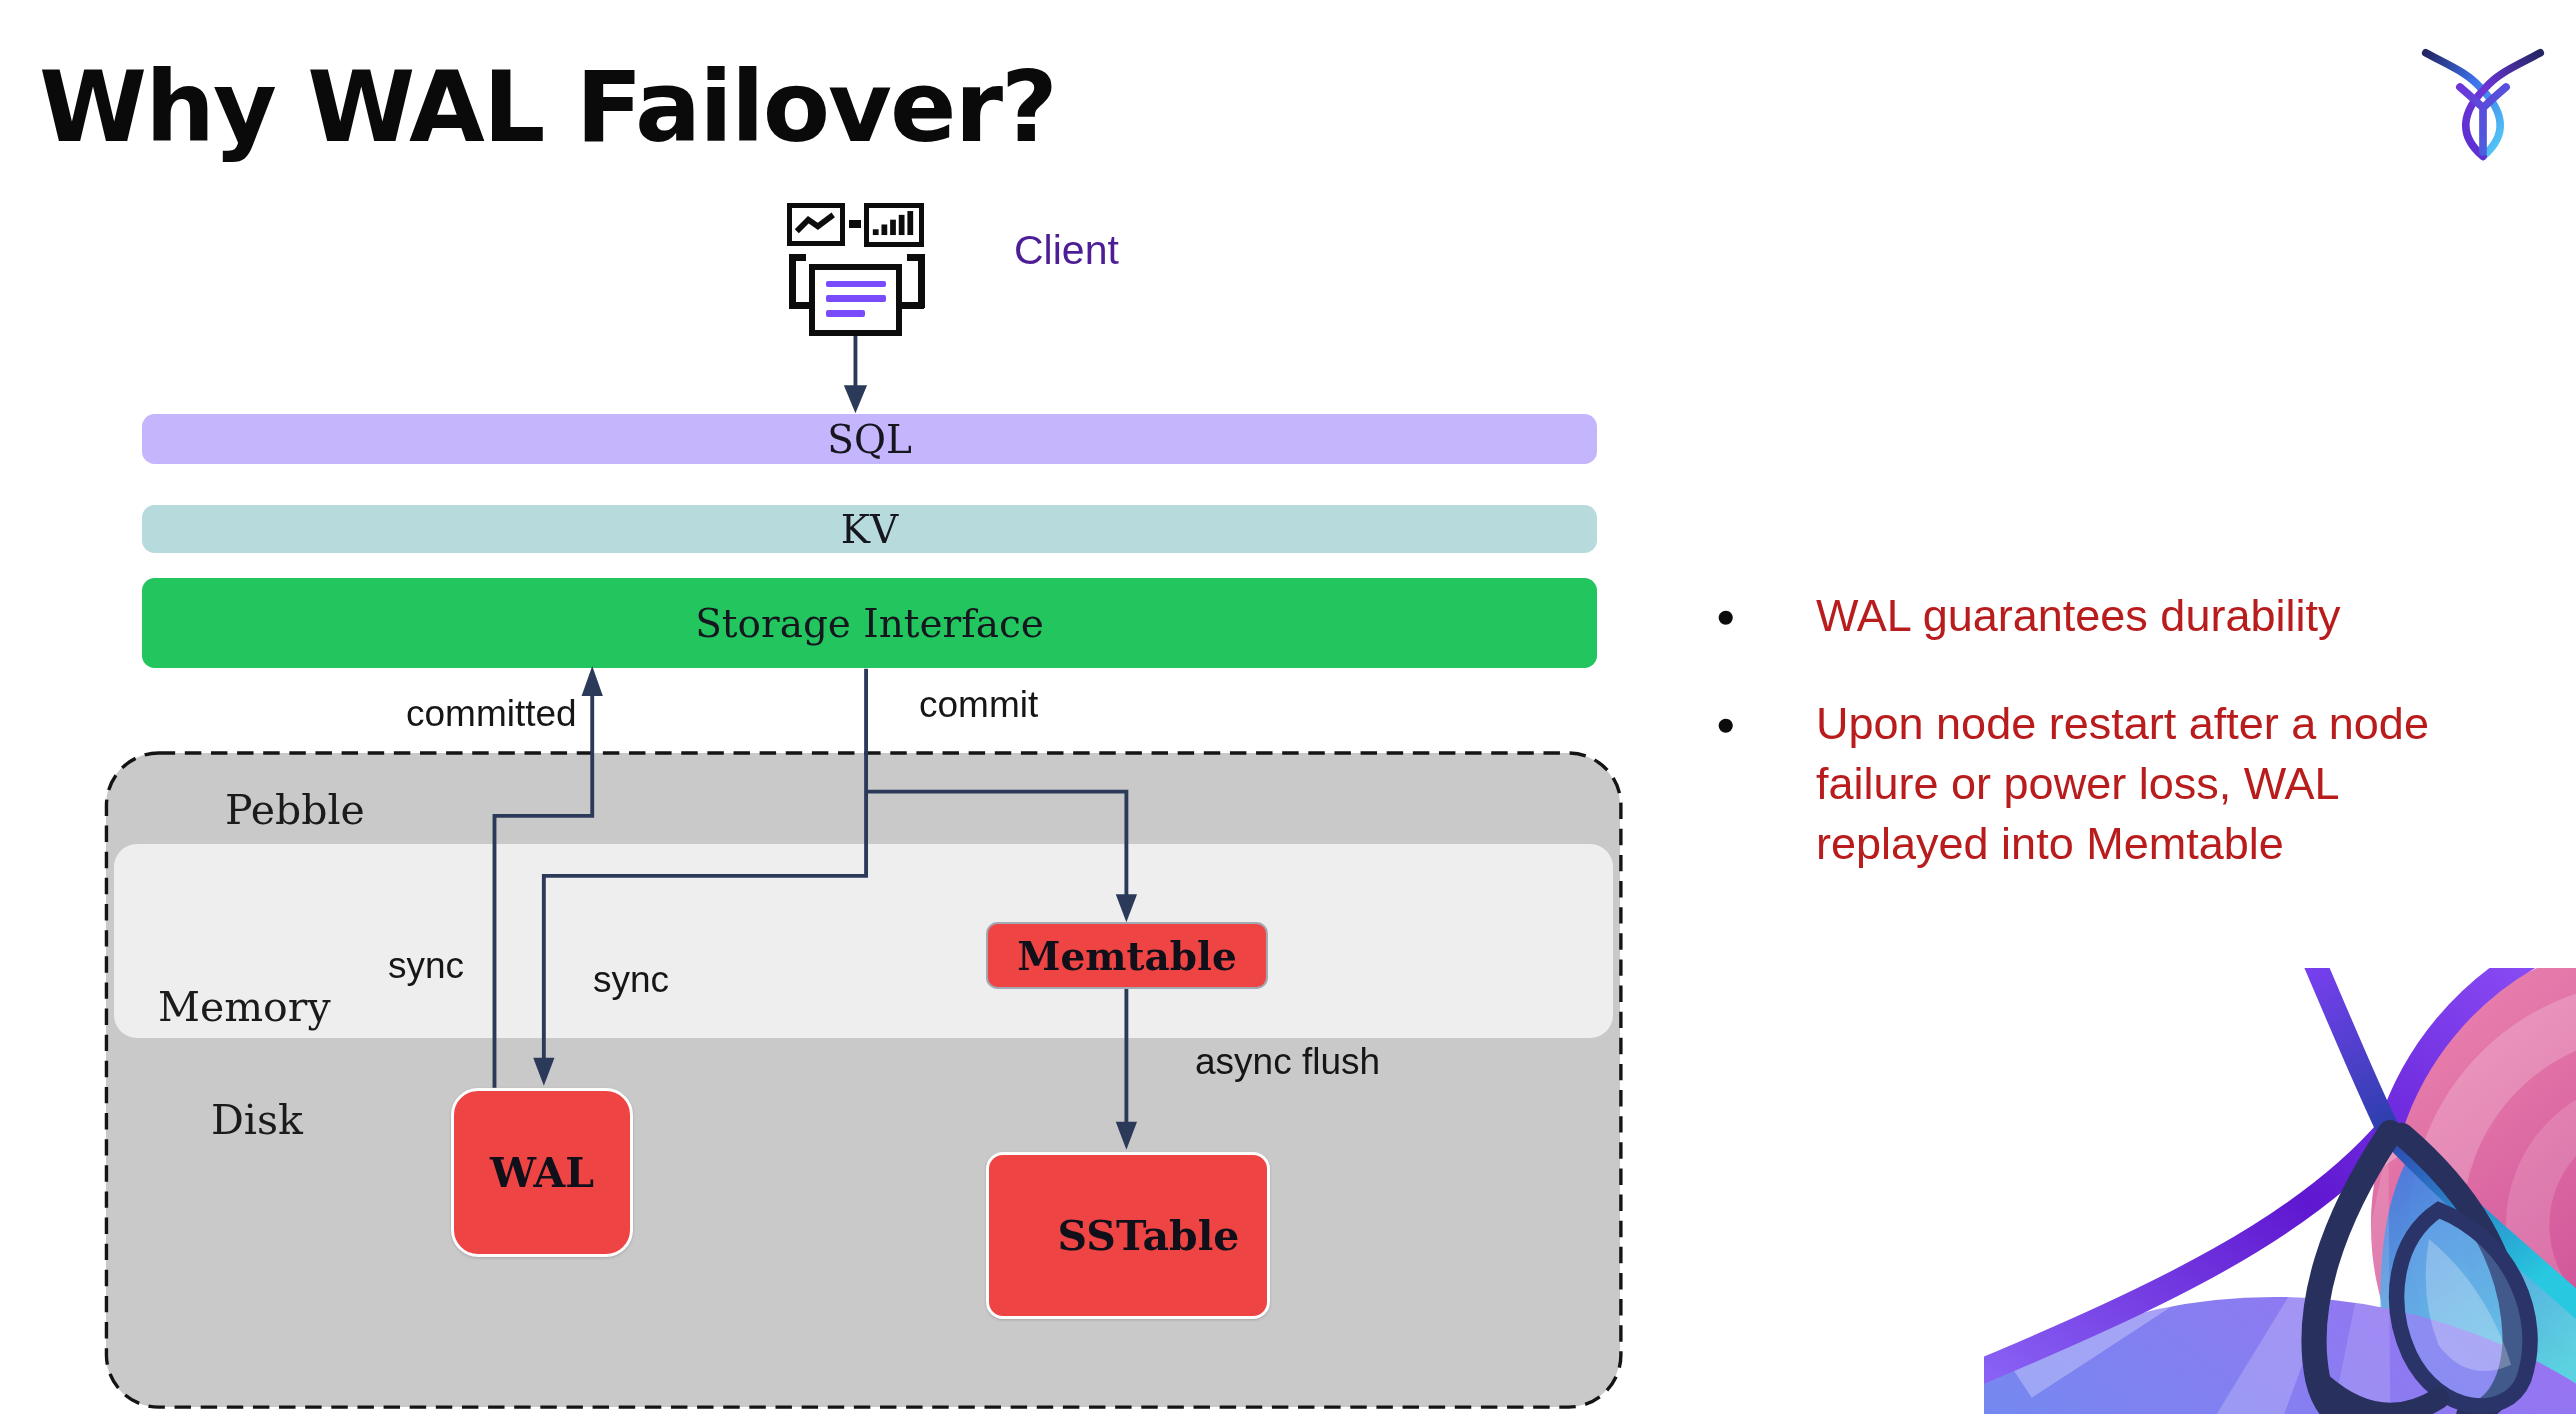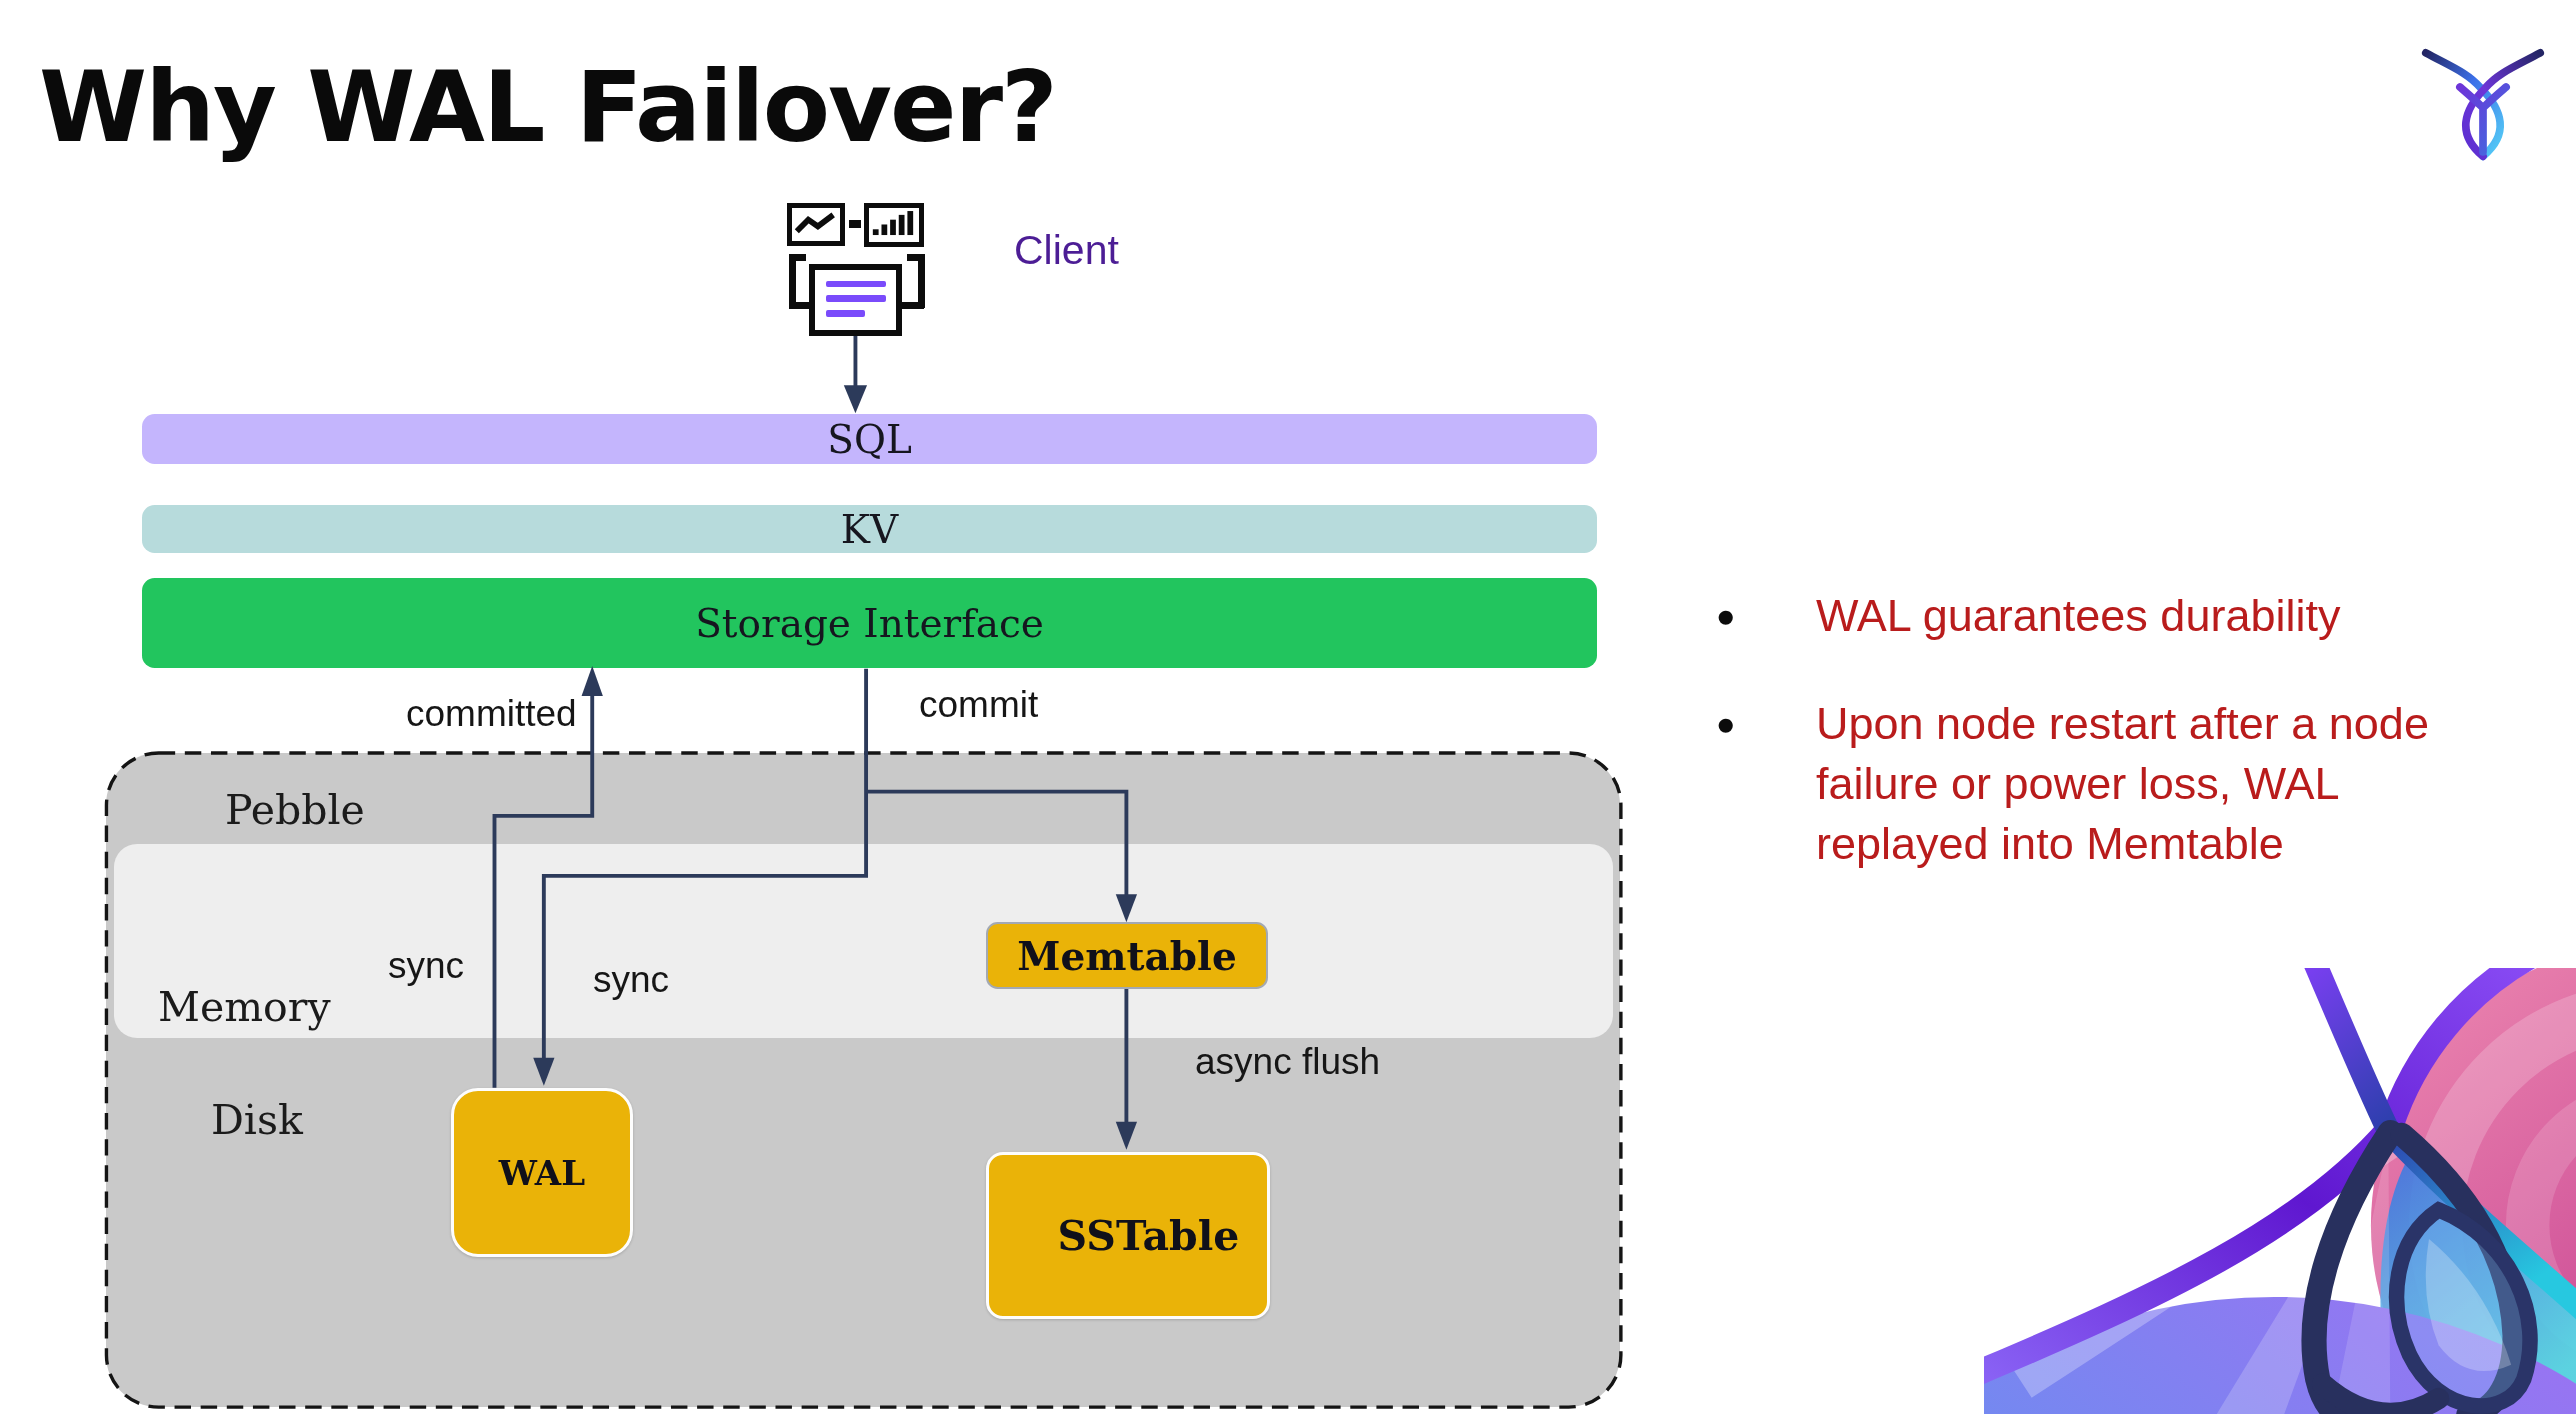--- a/index.html
+++ b/index.html
@@ -50,24 +50,24 @@
   
   .edgelabel{font-size:37px;color:#161616;}
   #lbl-committed{left:406px;top:693px;}
   #lbl-commit{left:919px;top:684px;}
   #lbl-sync-commit{left:388px;top:945px;}
   #lbl-sync-wal{left:593px;top:959px;}
   #lbl-async{left:1195px;top:1041px;}
 
   
   .node{
-    background:#eab308;display:flex;align-items:center;justify-content:center;box-sizing:border-box;
+    background:#ef4444;display:flex;align-items:center;justify-content:center;box-sizing:border-box;
     font-family:"DejaVu Serif","Liberation Serif",serif;font-weight:bold;color:#10101a;
   }
-  #box-wal{left:451px;top:1088px;width:182px;height:169px;border:3.9px solid #fdfdfd;border-radius:27px;font-size:34px;box-shadow:0 1px 2.9px rgba(0,0,0,.18);}
+  #box-wal{left:451px;top:1088px;width:182px;height:169px;border:3.9px solid #fdfdfd;border-radius:27px;font-size:41px;box-shadow:0 1px 2.9px rgba(0,0,0,.18);}
   #box-memtable{left:986px;top:922px;width:282px;height:67px;border:2.9px solid #a3a9b3;border-radius:11.6px;font-size:39px;}
   #box-sstable{left:986px;top:1152px;width:284px;height:167px;border:3.9px solid #fdfdfd;border-radius:17px;font-size:41px;box-shadow:0 1px 2.9px rgba(0,0,0,.18);padding-left:41px;}
 
   
   #arrows{left:0;top:0;width:2576px;height:1415px;pointer-events:none;}
 
   
   #bullets{left:1711px;top:538px;width:813px;}
   .bullet{position:relative;padding-left:105px;margin:0;}
   .bullet + .bullet{margin-top:41px;}

